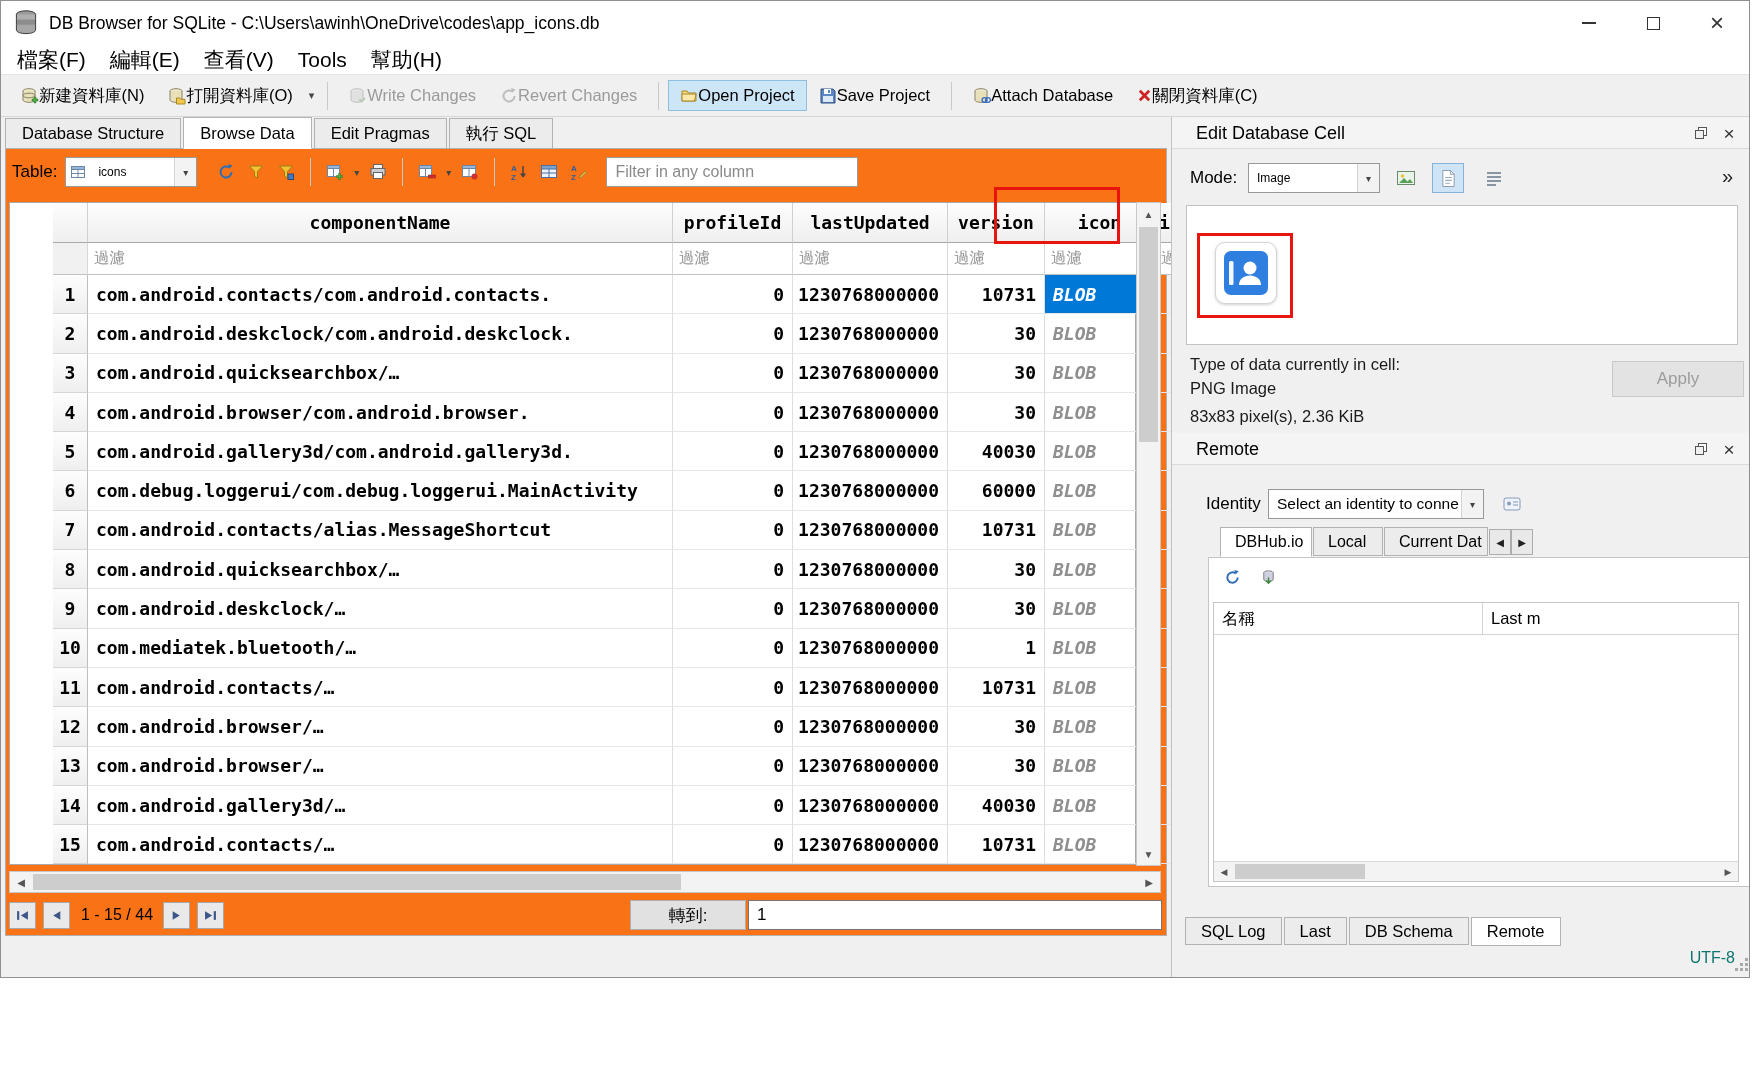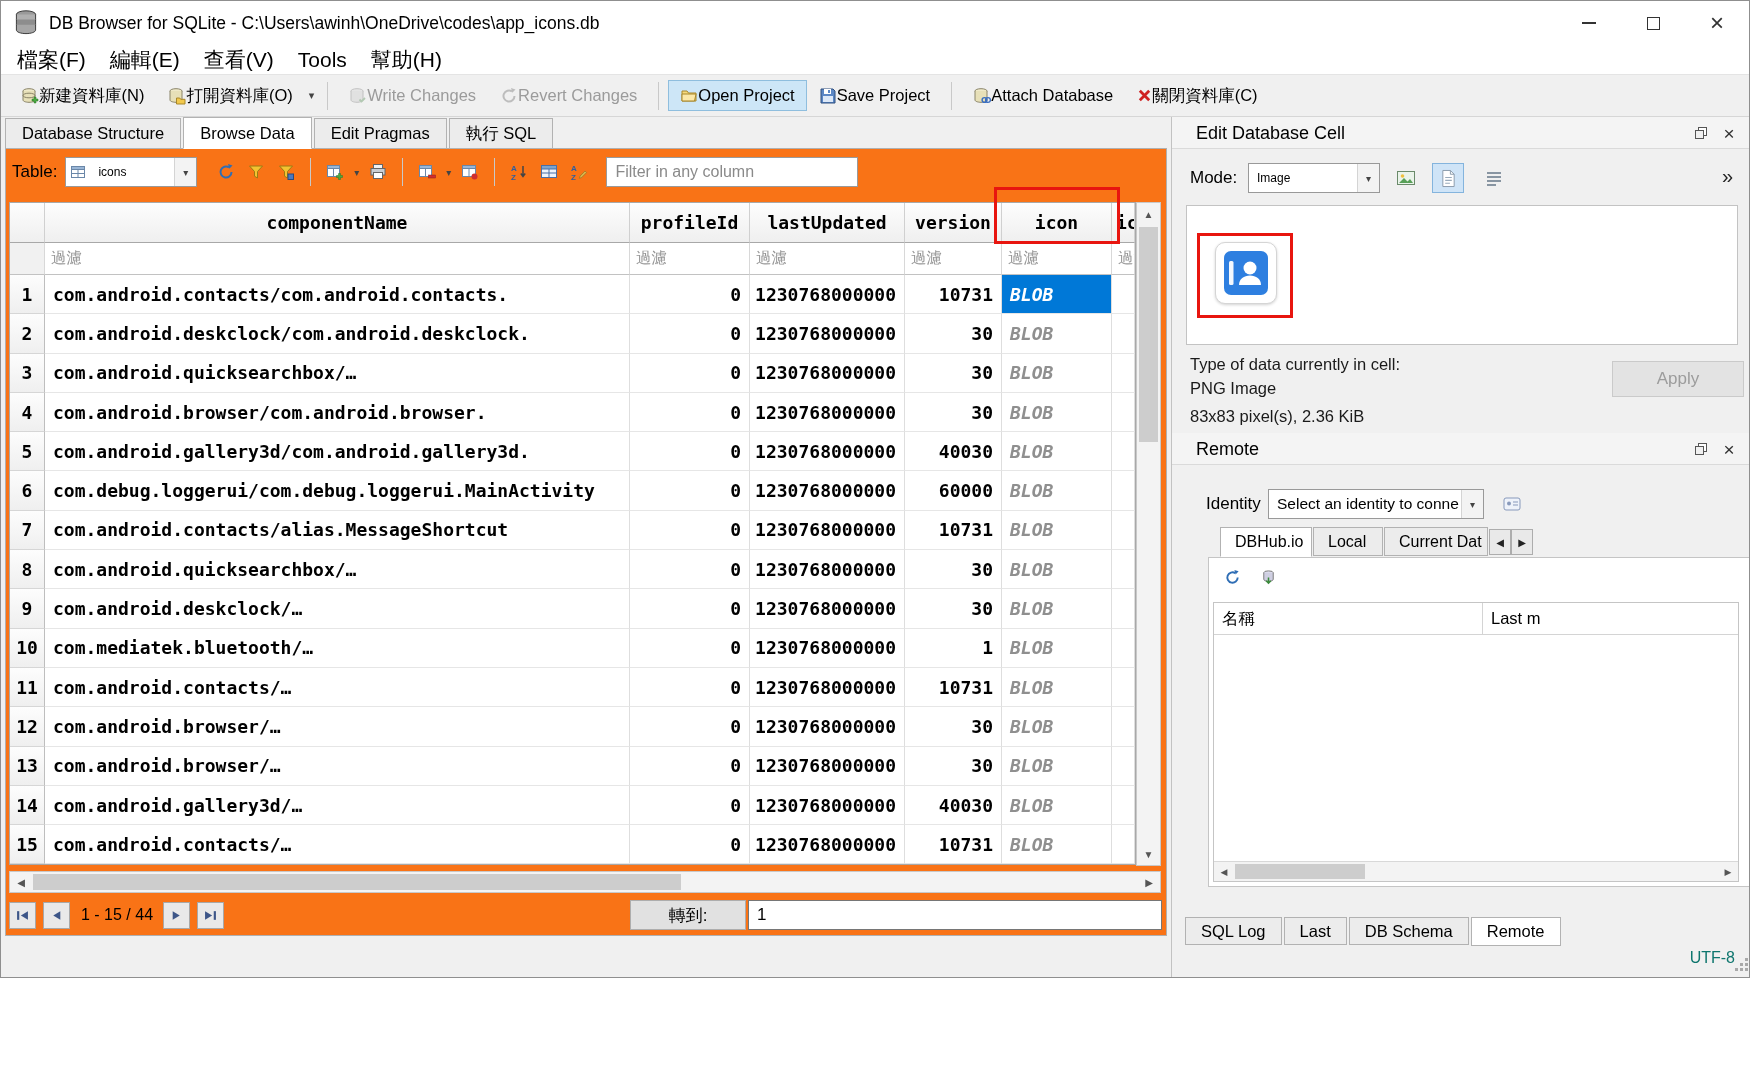--- a/index.html
+++ b/index.html
@@ -42,21 +42,21 @@
   .combo { display:flex; align-items:center; background:#fff; border:1px solid #999; height:30px; }
   .combo .ctext { padding:0 8px; font-size:12px; overflow:hidden; white-space:nowrap; flex:1; }
   .combo .arrow-sect { width:22px; align-self:stretch; display:flex; align-items:center; justify-content:center; border-left:1px solid #d4d4d4; background:#f3f3f3; font-size:10px; color:#444; }
   .ibtn { width:30px; height:30px; display:flex; align-items:center; justify-content:center; }
   .ibtn-caret { width:13px; height:30px; display:flex; align-items:center; justify-content:center; font-size:10px; color:#444; }
   .filter-input { margin-left:12px; width:252px; height:30px; border:1px solid #9a9a9a; background:#fff; font-size:16px; padding:0 8px; font-family:"Liberation Sans","DejaVu Sans",sans-serif; }
   .filter-input::placeholder { color:#8a8a8a; opacity:1; }
 
   
   .grid { position:absolute; left:3px; top:53px; width:1127px; background:#fff; border:1px solid #a8a8a8; }
-  .grid-row { display:grid; grid-template-columns:35px 585px 120px 155px 97px 110px 23px; }
+  .grid-row { display:grid; grid-template-columns:35px 585px 120px 155px 97px 110px 23px;margin-left:43px; }
   .hrow { height:40px; }
   .frow { height:32px; }
   .drow { height:39.3px; }
   .mono { font-family:"DejaVu Sans Mono","Liberation Mono",monospace; }
   .hcell { background:linear-gradient(#fdfdfd,#efefef); border-right:1px solid #d0d0d0; border-bottom:1px solid #a8a8a8; font-weight:bold; font-size:18px; display:flex; align-items:center; justify-content:center; overflow:hidden; white-space:nowrap; }
   .hcell.clipleft { justify-content:flex-start; padding-left:4px; }
   .fcell { background:#fff; border-right:1px solid #d8d8d8; border-bottom:1px solid #c2c2c2; color:#969696; font-size:15.5px; display:flex; align-items:center; padding-left:6px; overflow:hidden; white-space:nowrap; }
   .fcell.corner { background:#f1f1f1; }
   .rownum { background:linear-gradient(#fdfdfd,#efefef); border-right:1px solid #bebebe; border-bottom:1px solid #d6d6d6; display:flex; align-items:center; justify-content:center; font-weight:bold; font-size:18px; }
   .dcell { border-right:1px solid #dedede; border-bottom:1px solid #e6e6e6; font-weight:bold; font-size:18px; display:flex; align-items:center; white-space:nowrap; overflow:hidden; }

